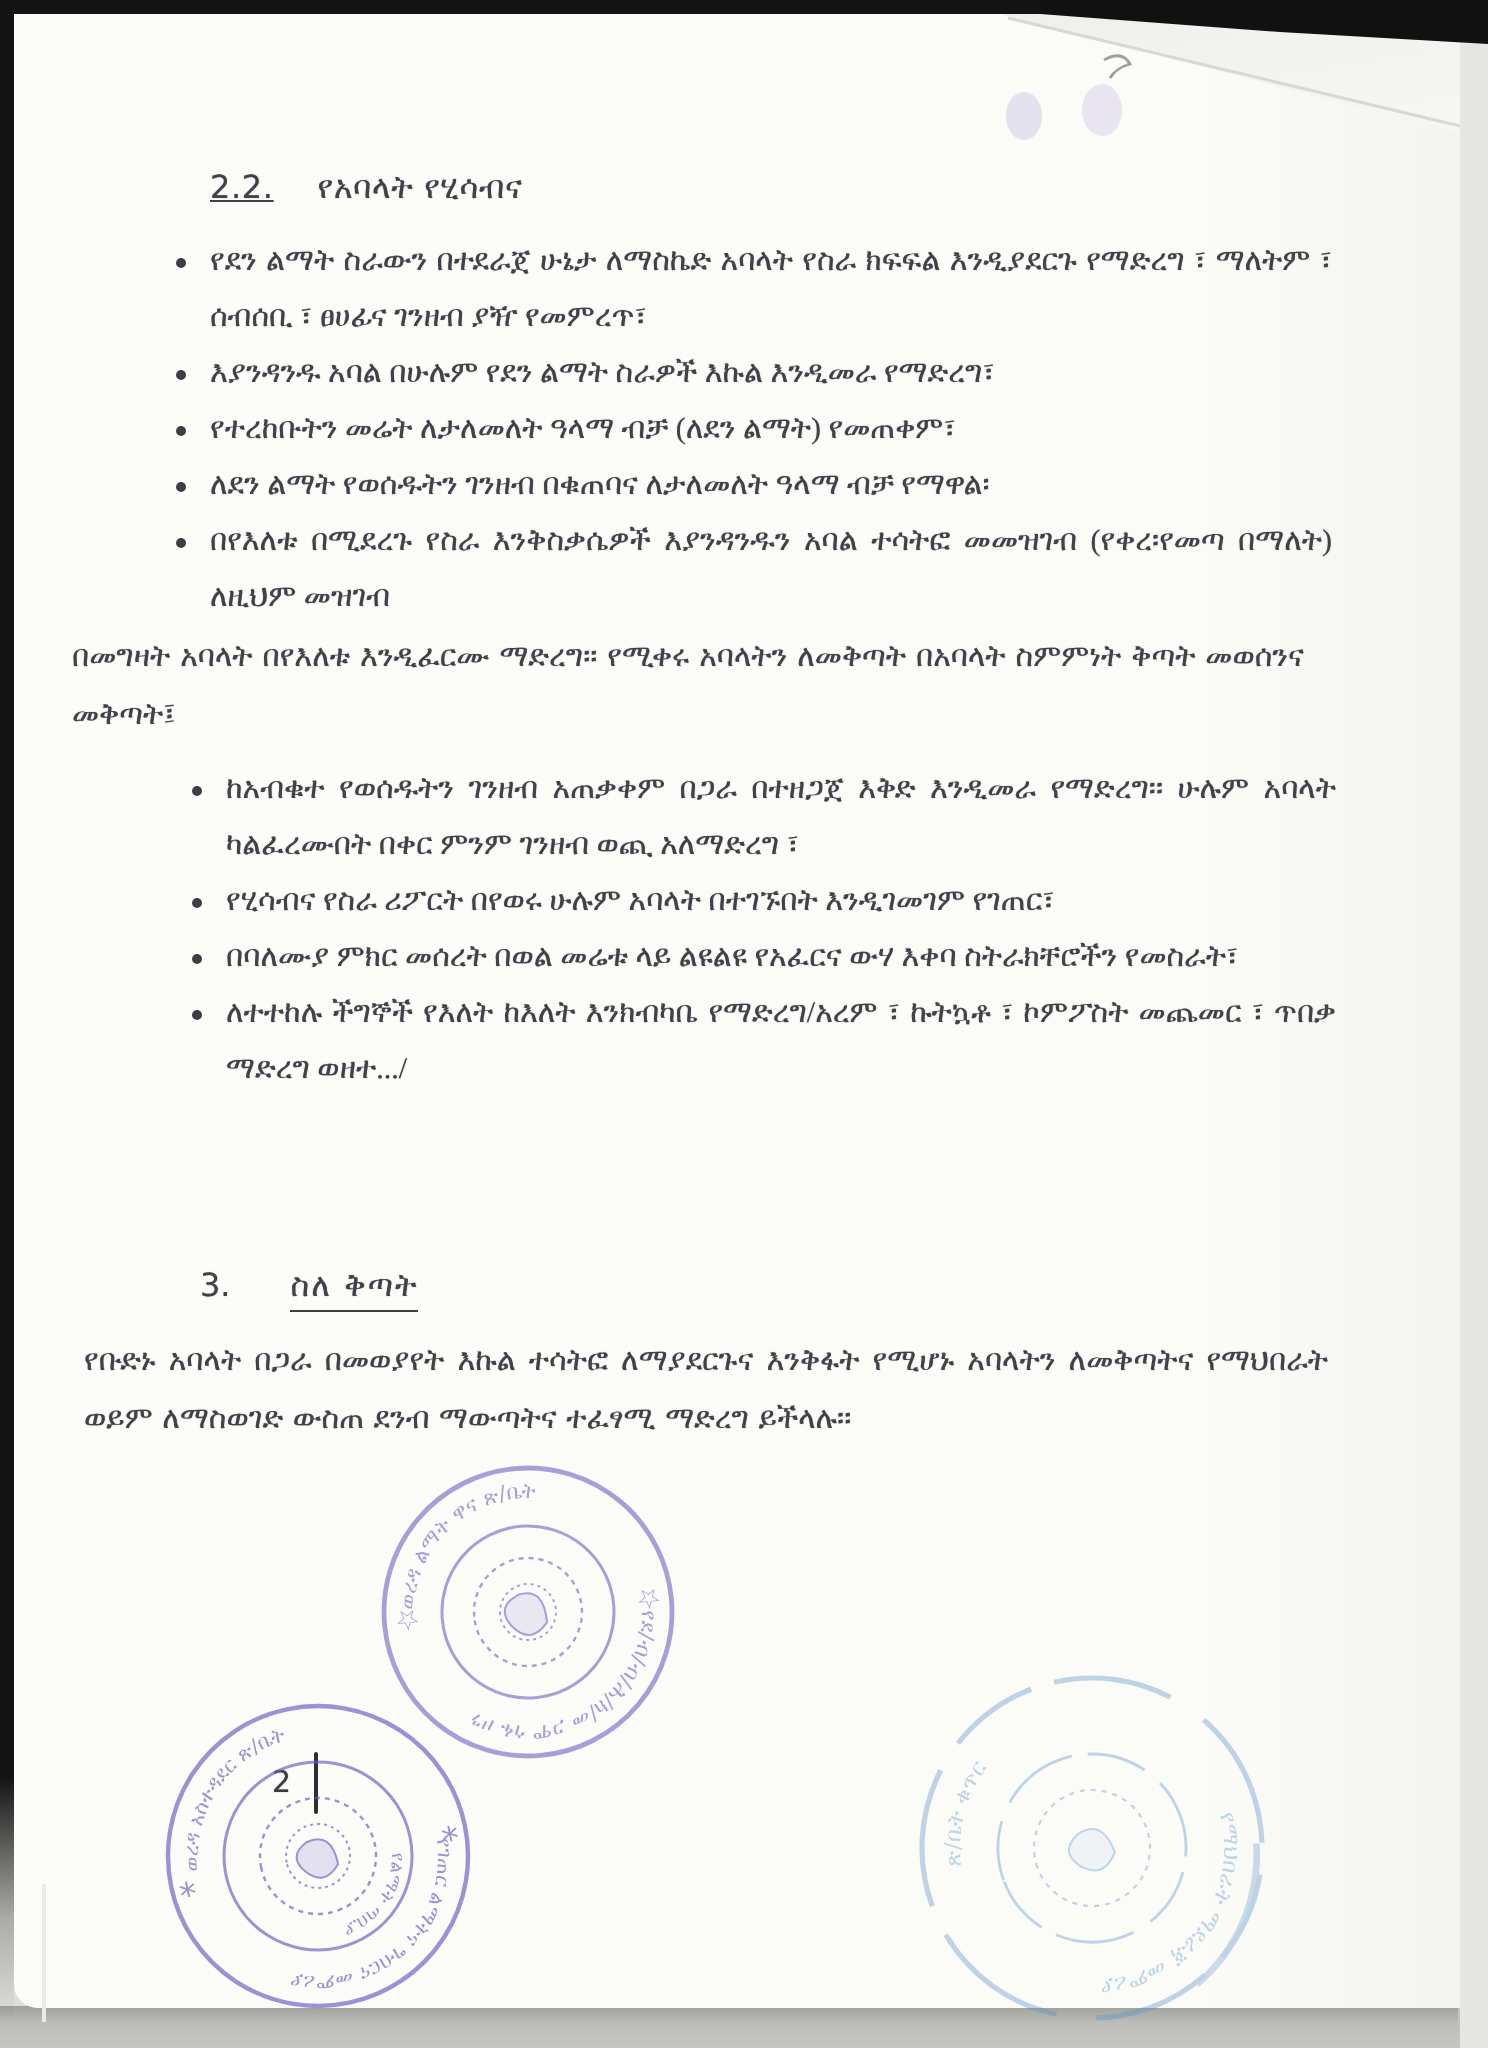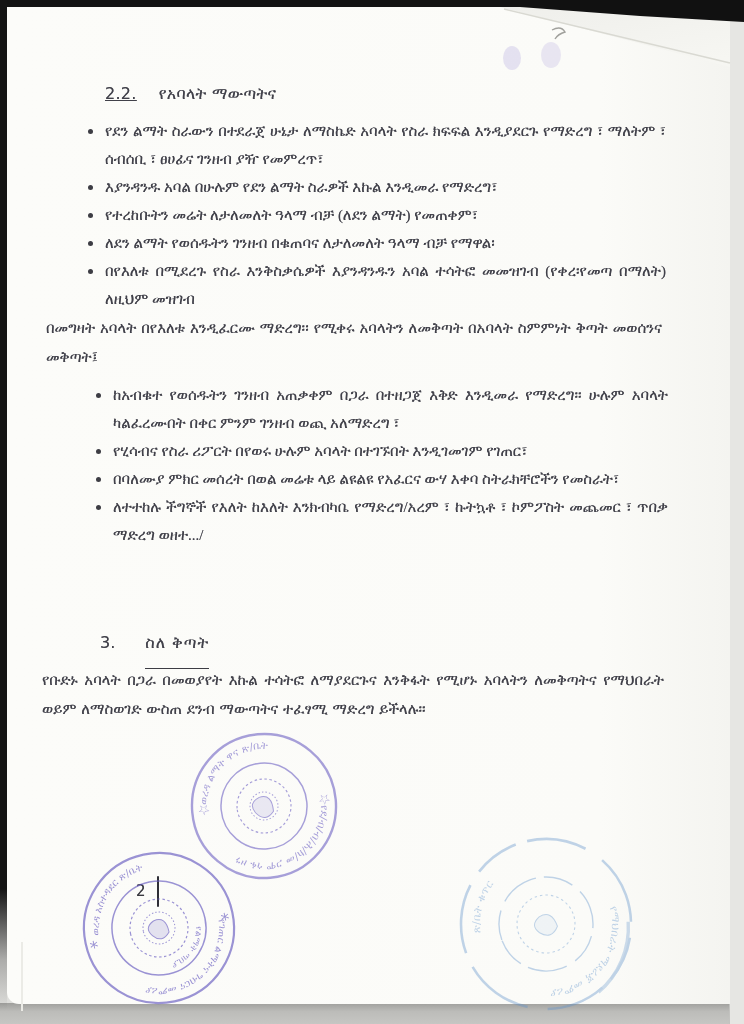--- a/index.html
+++ b/index.html
@@ -31,46 +31,46 @@
   .doc{position:absolute;left:0;top:0;width:744px;height:1024px;color:#41414a;}
   .doc *{text-shadow:0 0 .5px rgba(62,62,72,.65);}
   .h1{position:absolute;left:105px;top:84px;font-size:16px;letter-spacing:.3px;}
   .h1 .num{margin-right:22px;text-decoration:underline;}
   .list{position:absolute;margin:0;padding:0;list-style:none;font-size:15px;line-height:28px;}
   .list1{left:88px;top:117px;width:578px;}
   .list2{left:96px;top:381px;width:572px;}
   .li{display:flex;gap:12px;text-align:justify;font-family:Liberation Serif, serif;}
   .dot{flex:none;width:5px;height:5px;border-radius:50%;background:#3d3d44;margin-top:12px;}
   .para{position:absolute;margin:0;font-size:15px;line-height:28.5px;text-align:justify;}
-  .para1{left:46px;top:314px;width:616px;}
+  .para1{left:36px;top:314px;width:616px;}
   .para2{left:42px;top:666px;width:622px;}
   .h2{position:absolute;left:100px;top:633px;font-size:16px;}
   .h2 .num{margin-right:30px;}
-  .h2 .t{border-bottom:1.6px solid #3d3d44;padding-bottom:16px;letter-spacing:1px;}
+  .h2 .t{border-bottom:1.6px solid #3d3d44;padding-bottom:3px;letter-spacing:1px;}
   .pagenum{position:absolute;left:136px;top:882px;font-size:15px;color:#3a3a40;}
   .penmark{position:absolute;left:157px;top:876px;width:2.4px;height:31px;background:#2e2e36;border-radius:1px;}
   .stamps{position:absolute;left:0;top:0;pointer-events:none;}
 </style>
 </head>
 <body>
 
 <div class="scan">
   <div class="edge-bottom"></div>
   <div class="edge-right"></div>
   <div class="paper">
     <div class="crease"></div>
   </div>
   <div class="fold"></div>
   <div class="edge-top"></div>
   <div class="edge-left"></div>
 
   <div class="doc">
 
     <div class="h1">
-      <span class="num">2.2.</span><span class="t">የአባላት ማውጣትና</span>
+      <span class="num">2.2.</span><span class="t">የአባላት የሂሳብና</span>
     </div>
 
     <ul class="list list1">
       <li class="li">
           <span class="dot"></span>
           <span>የደን ልማት ስራውን በተደራጀ ሁኔታ ለማስኬድ አባላት የስራ ክፍፍል እንዲያደርጉ የማድረግ ፣ ማለትም ፣ ሰብሰቢ ፣ ፀሀፊና ገንዘብ ያዥ የመምረጥ፣</span>
         </li>
       <li class="li">
           <span class="dot"></span>
           <span>እያንዳንዱ አባል በሁሉም የደን ልማት ስራዎች እኩል እንዲመራ የማድረግ፣</span>

